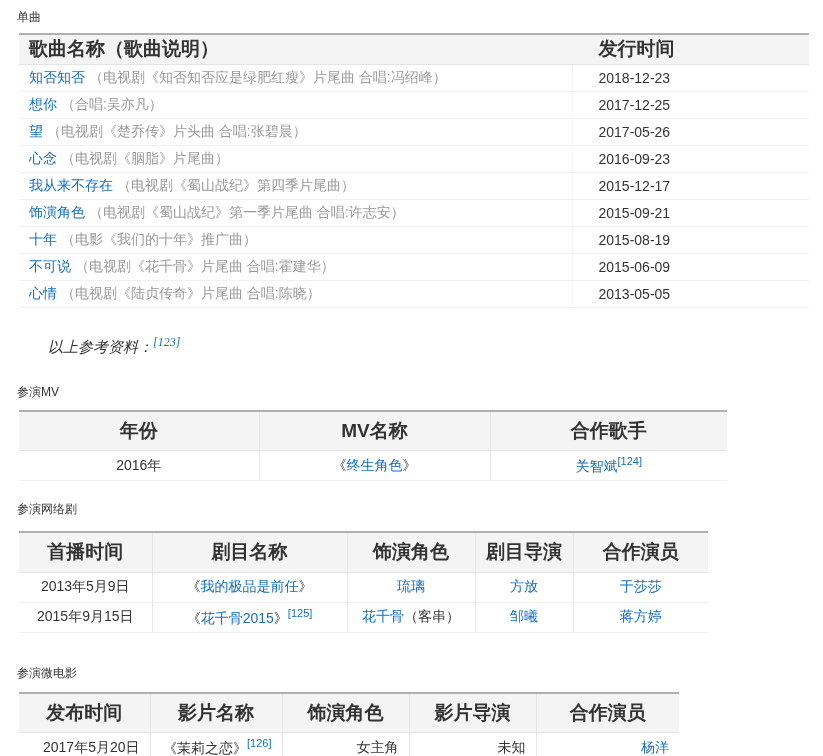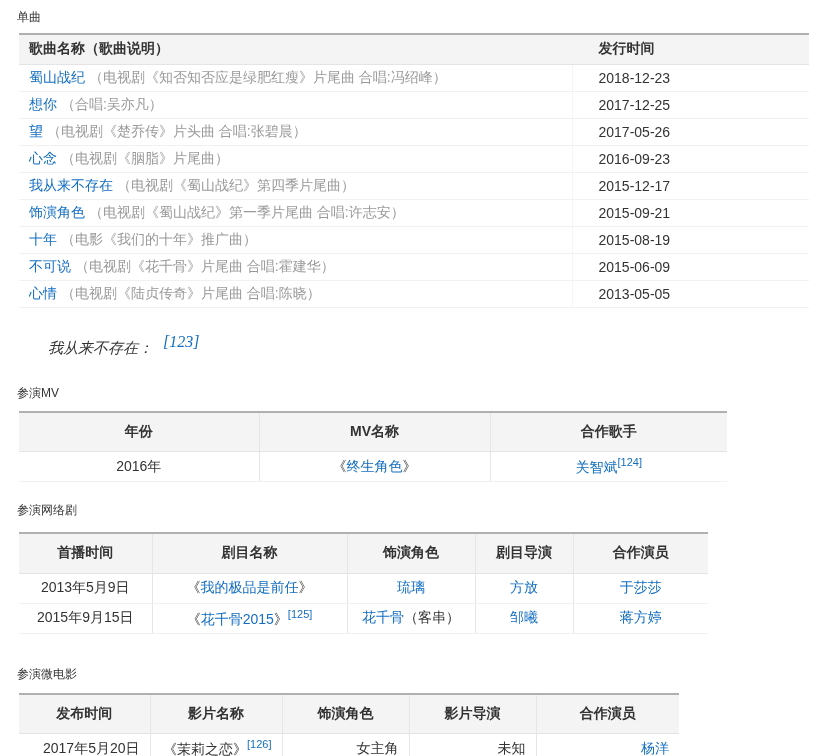--- a/index.html
+++ b/index.html
@@ -24,21 +24,21 @@
   table {
     border-collapse: collapse;
     table-layout: fixed;
     margin-left: 19px;
     border-top: 2px solid #b0b0b0;
     border-bottom: 1px solid #e2e2e2;
   }
   th {
     background: #f4f4f4;
     font-weight: bold;
-    font-size: 14px;
+    font-size: 19px;
     color: #333;
     text-align: left;
     padding: 0 10px;
     border-bottom: 1px solid #e4e4e4;
     white-space: nowrap;
     overflow: hidden;
   }
   td {
     font-size: 14px;
     padding: 0 10px;
@@ -63,21 +63,21 @@
 
   
   .refnote {
     margin: 26px 0 0 48px;
     font-style: italic;
     font-family: "Liberation Serif", "DejaVu Serif", serif;
     font-size: 15px;
     line-height: 16px;
     color: #333;
   }
-  .refnote sup.ref { margin-left: 10px; font-size: 16px; }
+  .refnote sup.ref { font-size: 12px; }
 
   
   .mt-mv { margin-top: 26px; }
   .mt-drama { margin-top: 17px; }
   .mt-micro { margin-top: 29px; }
 
   
   table.mv, table.drama, table.micro { }
   table.mv { width: 708px; margin-top: 7px; }
   table.drama { width: 689px; margin-top: 11px; }
@@ -102,21 +102,21 @@
       <col style="width:237px">
     </colgroup>
   <thead>
     <tr>
       <th>歌曲名称（歌曲说明）</th>
       <th class="col-date">发行时间</th>
     </tr>
   </thead>
   <tbody>
     <tr>
-      <td><a>蜀山战纪</a> <span class="muted">（电视剧《知否知否应是绿肥红瘦》片尾曲 合唱:冯绍峰）</span></td>
+      <td><a>知否知否</a> <span class="muted">（电视剧《知否知否应是绿肥红瘦》片尾曲 合唱:冯绍峰）</span></td>
       <td class="col-date">2018-12-23</td>
     </tr>
     <tr>
       <td><a>想你</a> <span class="muted">（合唱:吴亦凡）</span></td>
       <td class="col-date">2017-12-25</td>
     </tr>
     <tr>
       <td><a>望</a> <span class="muted">（电视剧《楚乔传》片头曲 合唱:张碧晨）</span></td>
       <td class="col-date">2017-05-26</td>
     </tr>
@@ -141,21 +141,21 @@
       <td class="col-date">2015-06-09</td>
     </tr>
     <tr>
       <td><a>心情</a> <span class="muted">（电视剧《陆贞传奇》片尾曲 合唱:陈晓）</span></td>
       <td class="col-date">2013-05-05</td>
     </tr>
   </tbody>
 </table>
 
 <div class="refnote">
-  <span>我从来不存在：</span><sup class="ref">[123]</sup>
+  <span>以上参考资料：</span><sup class="ref">[123]</sup>
 </div>
 
 <h3 class="sec-title mt-mv">参演MV</h3>
 
 <table class="mv">
   <colgroup>
       <col style="width:240px">
       <col style="width:231px">
       <col style="width:237px">
     </colgroup>

